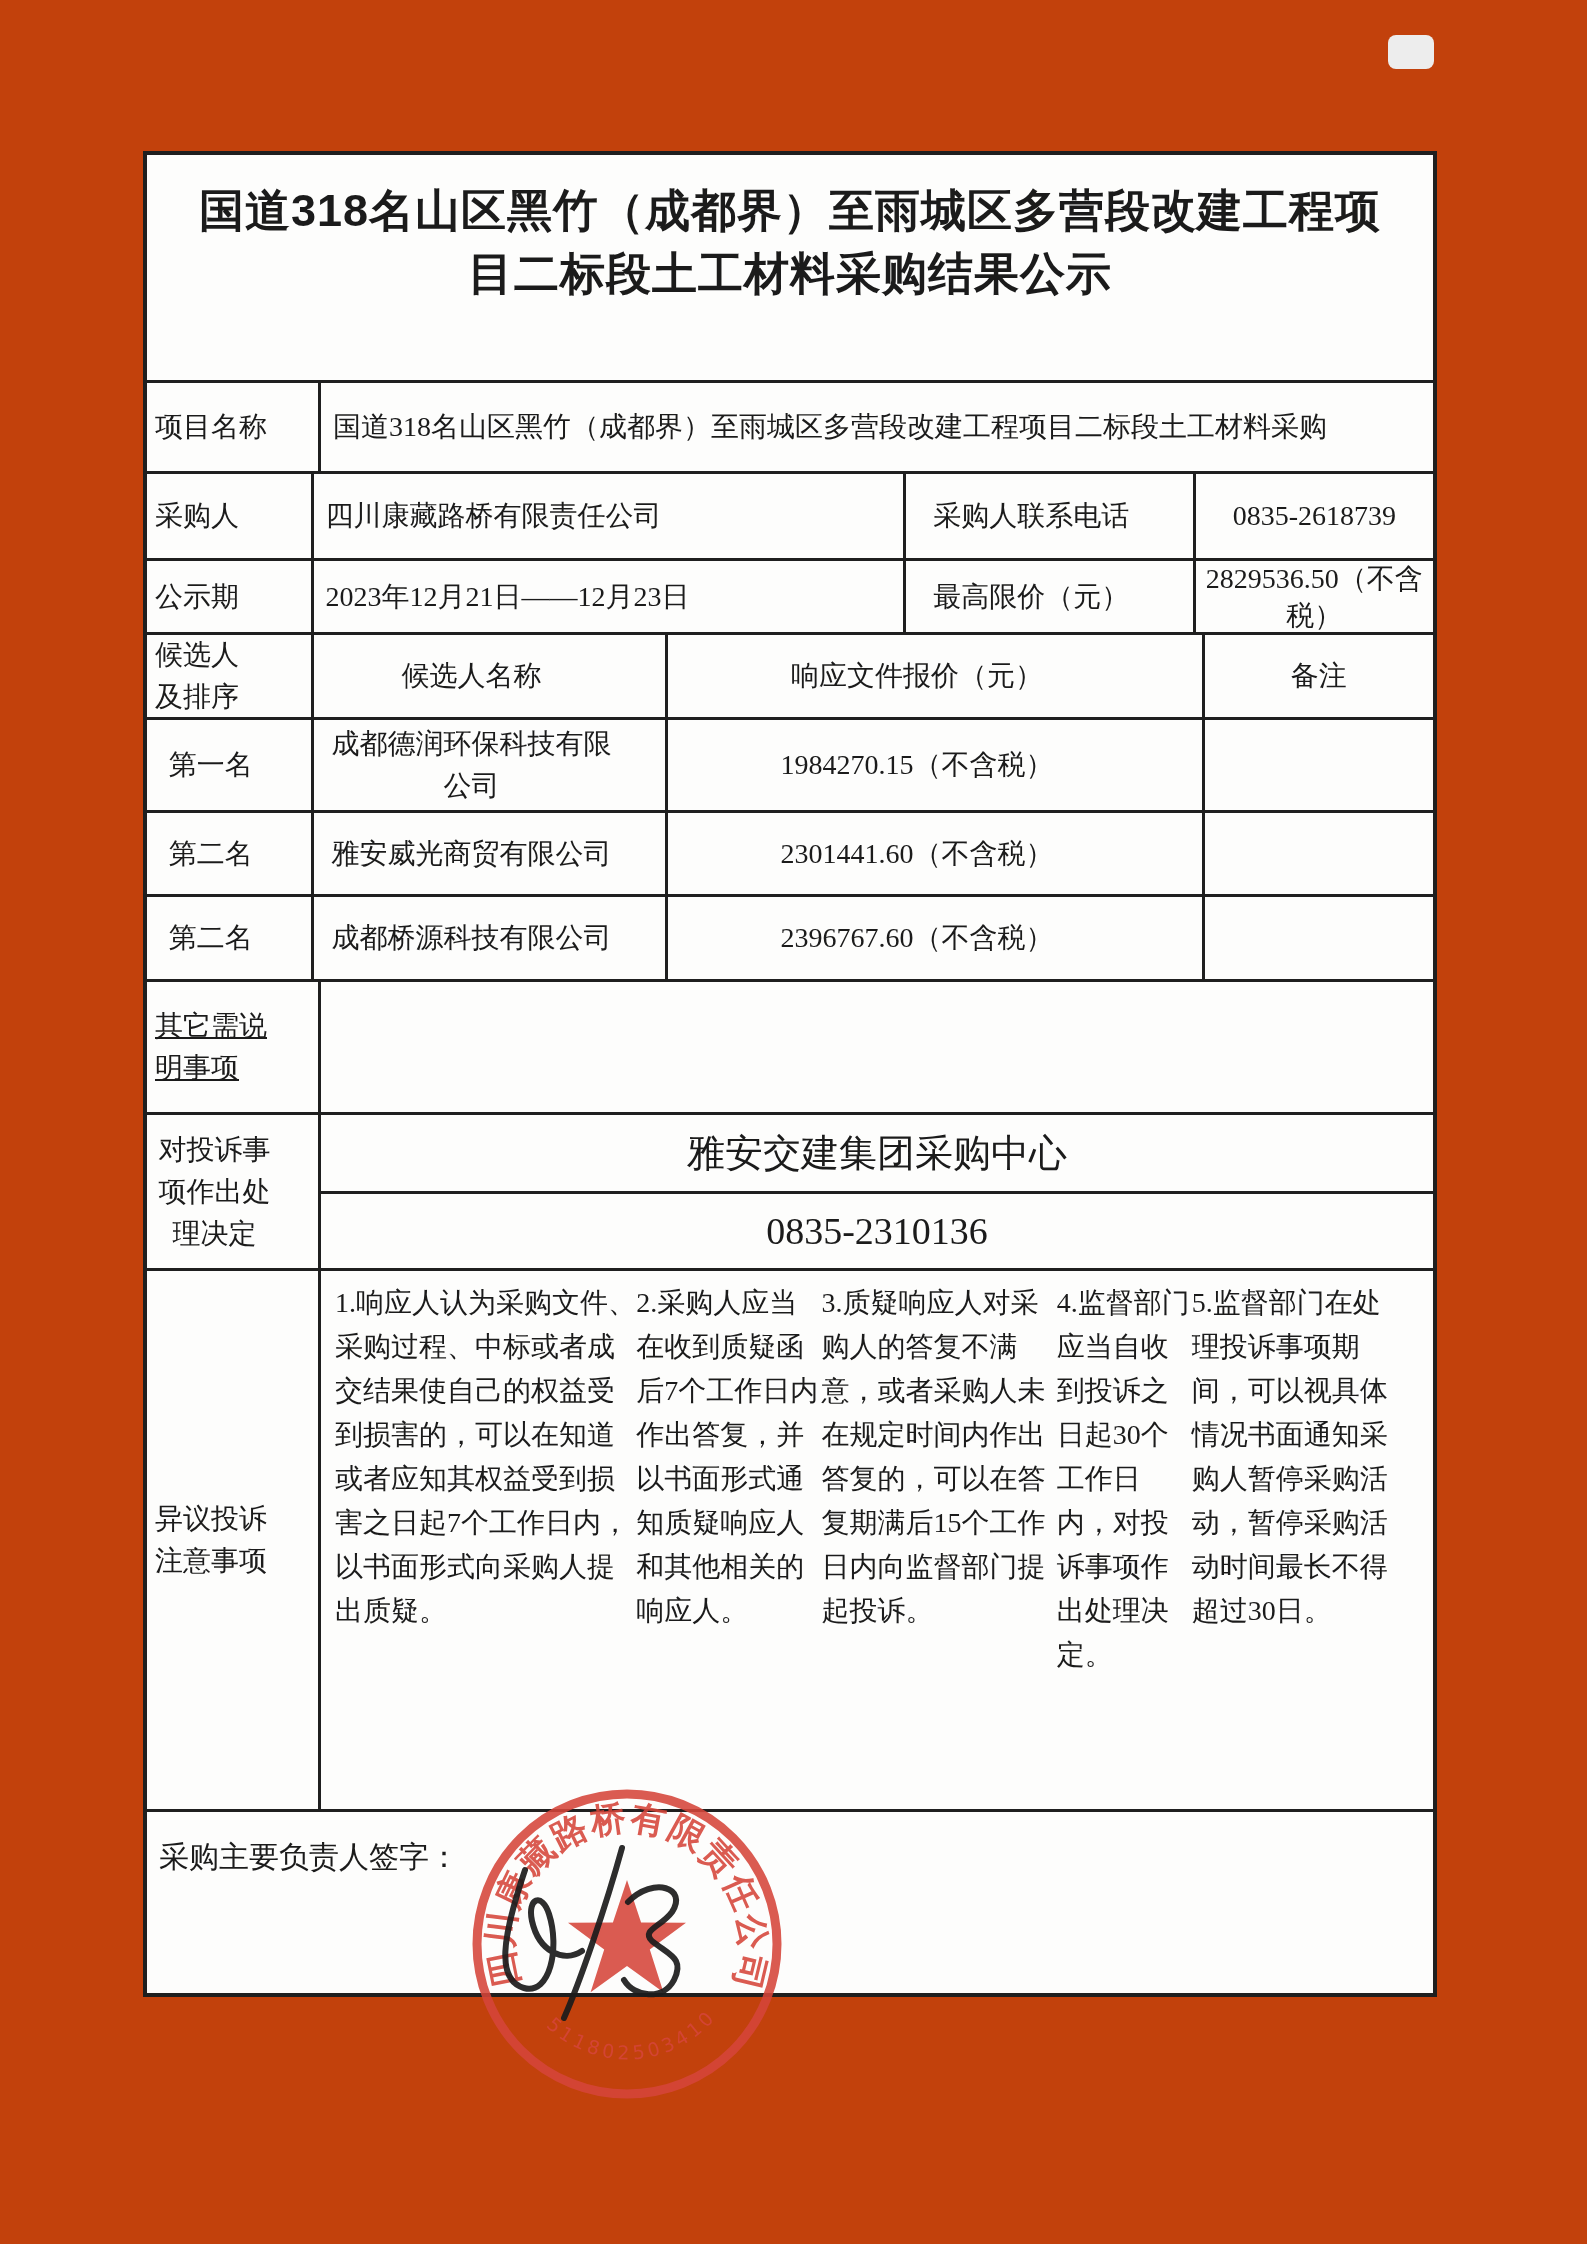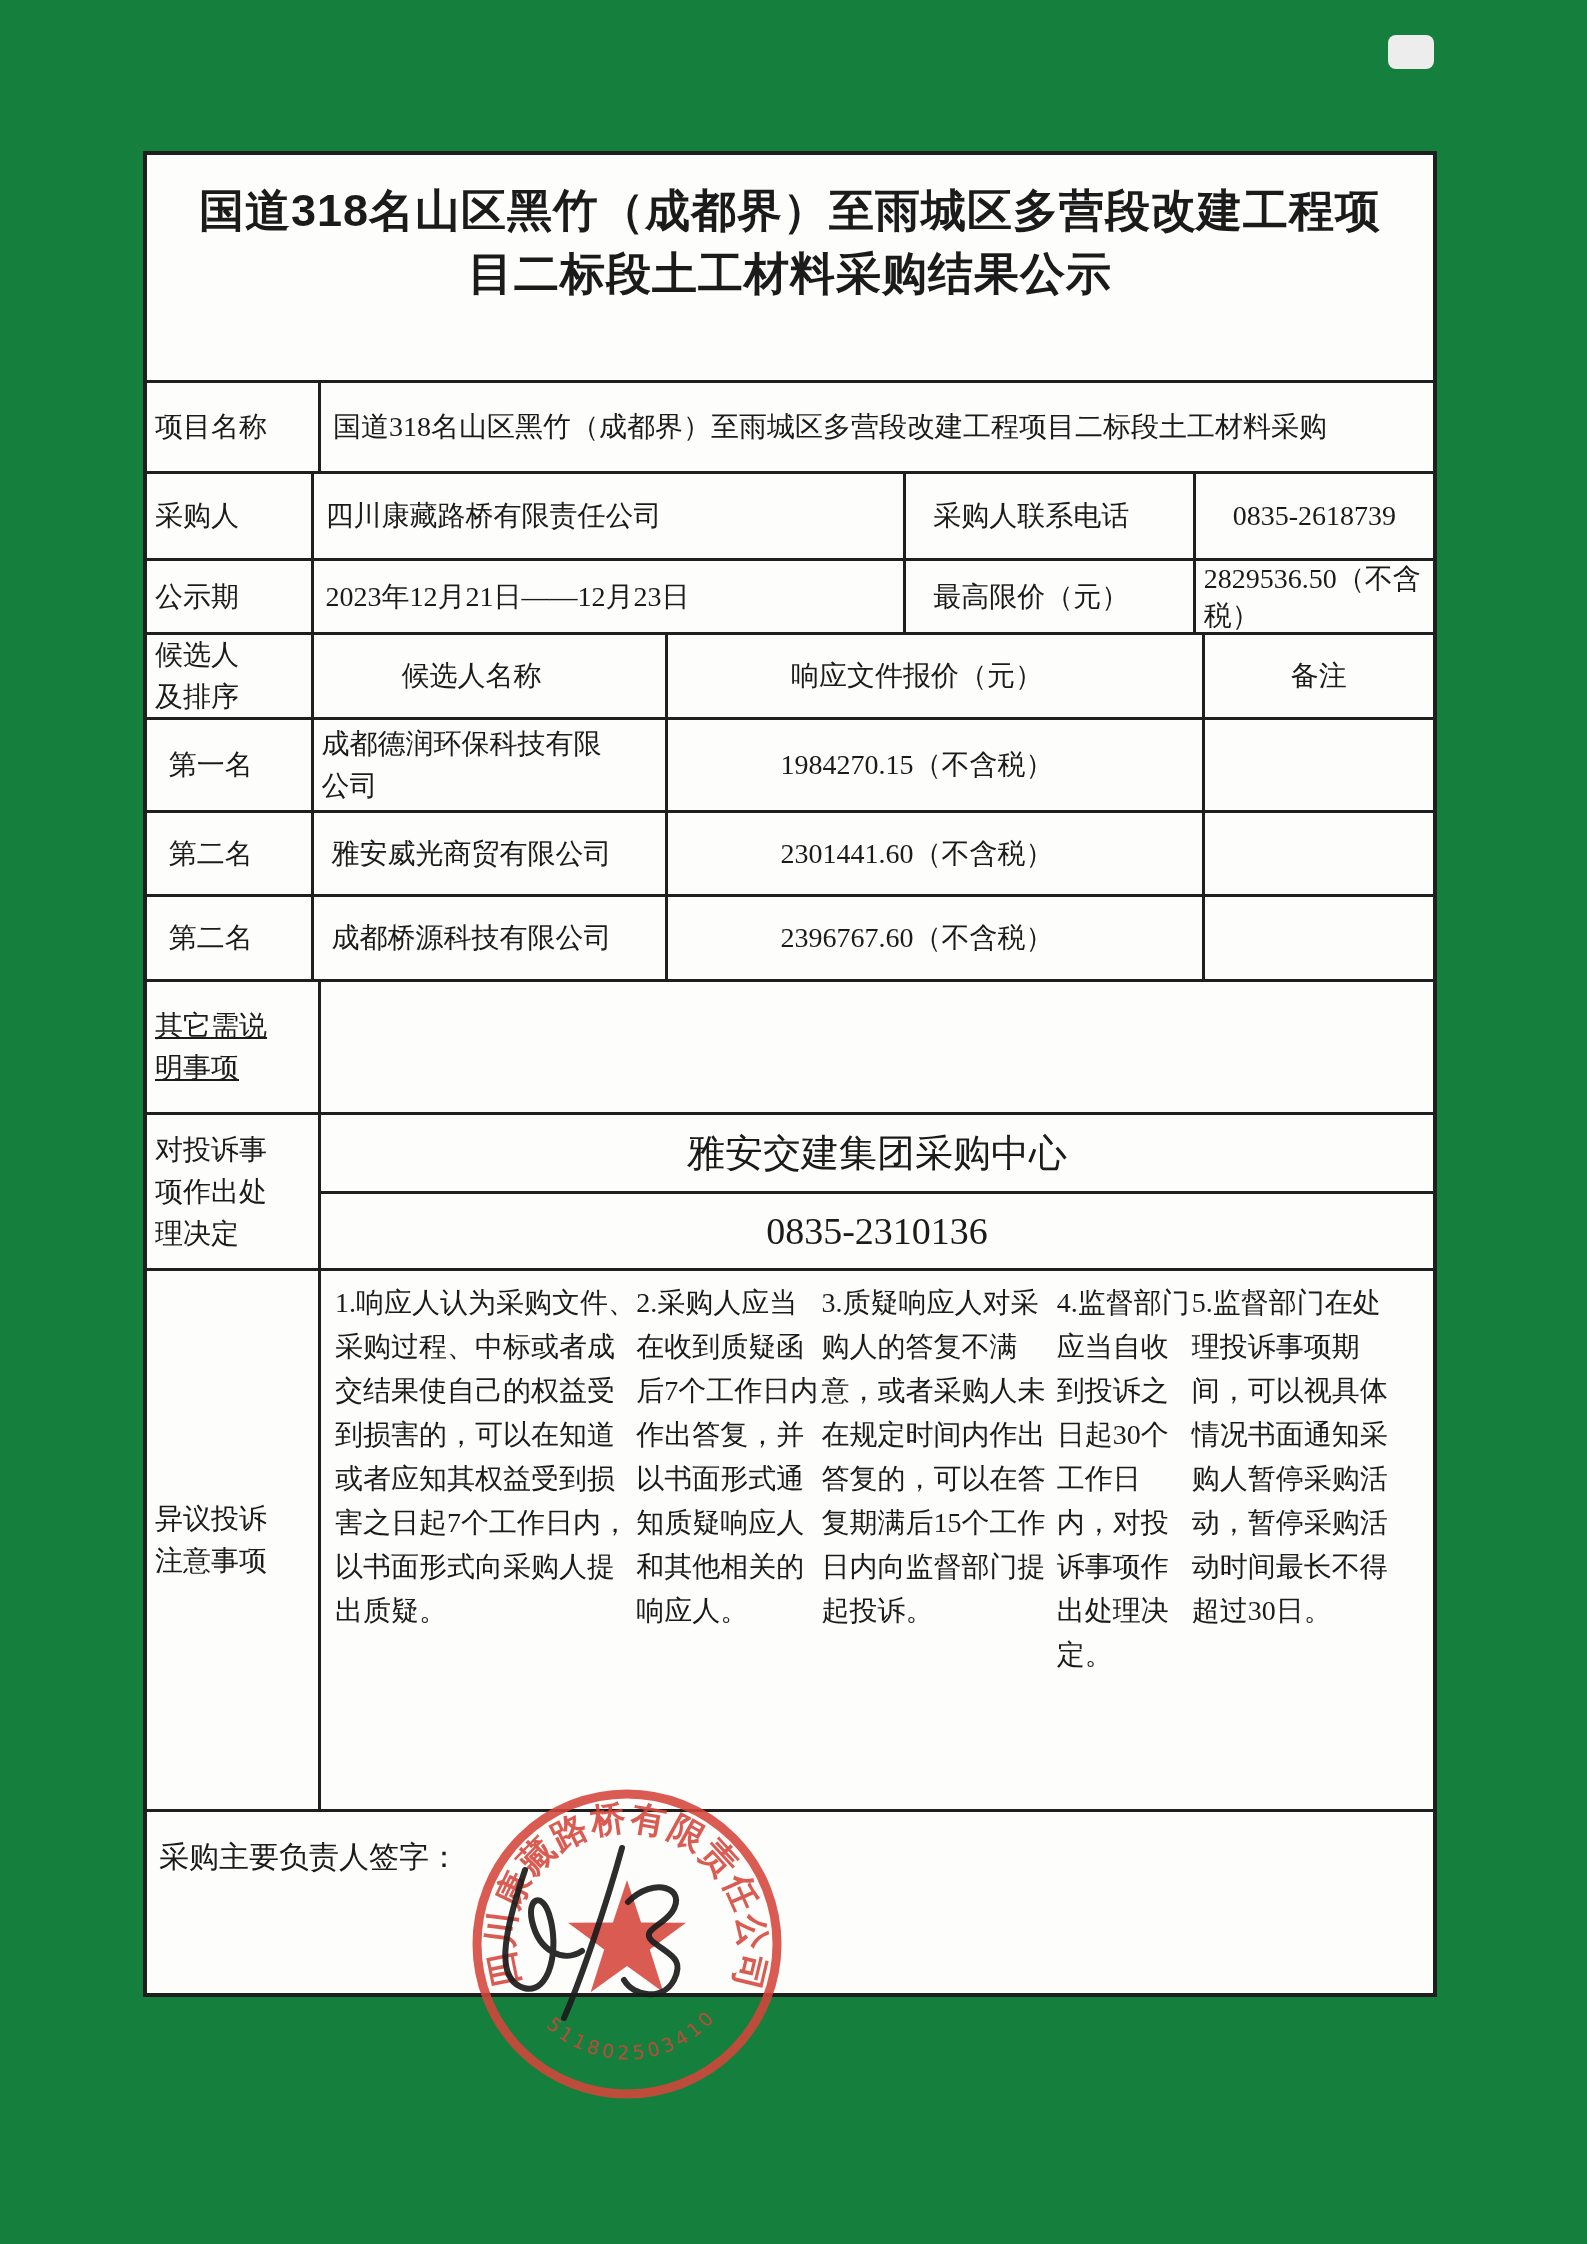--- a/index.html
+++ b/index.html
@@ -1,35 +1,35 @@
 <!DOCTYPE html>
 <html><head>
 <meta charset="utf-8">
 <style>
   * { margin:0; padding:0; box-sizing:border-box; }
   html,body { background:#e8e8e8; }
   .page {
     position:relative; width:1587px; height:2244px; margin:0 auto;
-    background:#15803d; color:#1b1b1b; overflow:hidden;
+    background:#c2410c; color:#1b1b1b; overflow:hidden;
     font-family:"Liberation Serif","DejaVu Serif",serif;
   }
   .doc-table {
     position:absolute; left:143px; top:151px; width:1294px; height:1846px;
     border:4px solid #1f1f1f; background:#fdfdfc;
   }
   .row { display:flex; border-bottom:3px solid #1f1f1f; width:100%; }
   .row.last { border-bottom:none; }
   .cell {
     display:flex; align-items:center; font-size:28px; line-height:42px;
     overflow:hidden; word-break:break-all;
   }
   .cell + .cell, .bl { border-left:3px solid #1f1f1f;margin-left:36px; }
   .pad-l { padding:4px 8px 4px 8px; justify-content:flex-start; text-align:left; }
   .pad-v { padding:4px 8px 4px 12px; justify-content:flex-start; text-align:left; }
-  .ctr   { justify-content:center; padding:3px 8px; }
+  .ctr   { justify-content:center; text-align:center; padding:3px 8px; }
 
   
   .r-title { height:228px; }
   .r1 { height:91px; } .r2 { height:87px; } .r3 { height:90px; } .r4 { height:74px; }
   .r-chead { height:85px; } .r-c1 { height:93px; } .r-c2 { height:84px; } .r-c3 { height:85px; }
   .r-other { height:133px;text-decoration:underline; } .r-sup { height:156px; }
   .r-obj { height:541px; } .r-sign { height:91px; }
 
   
   .c-label { width:140px; }

